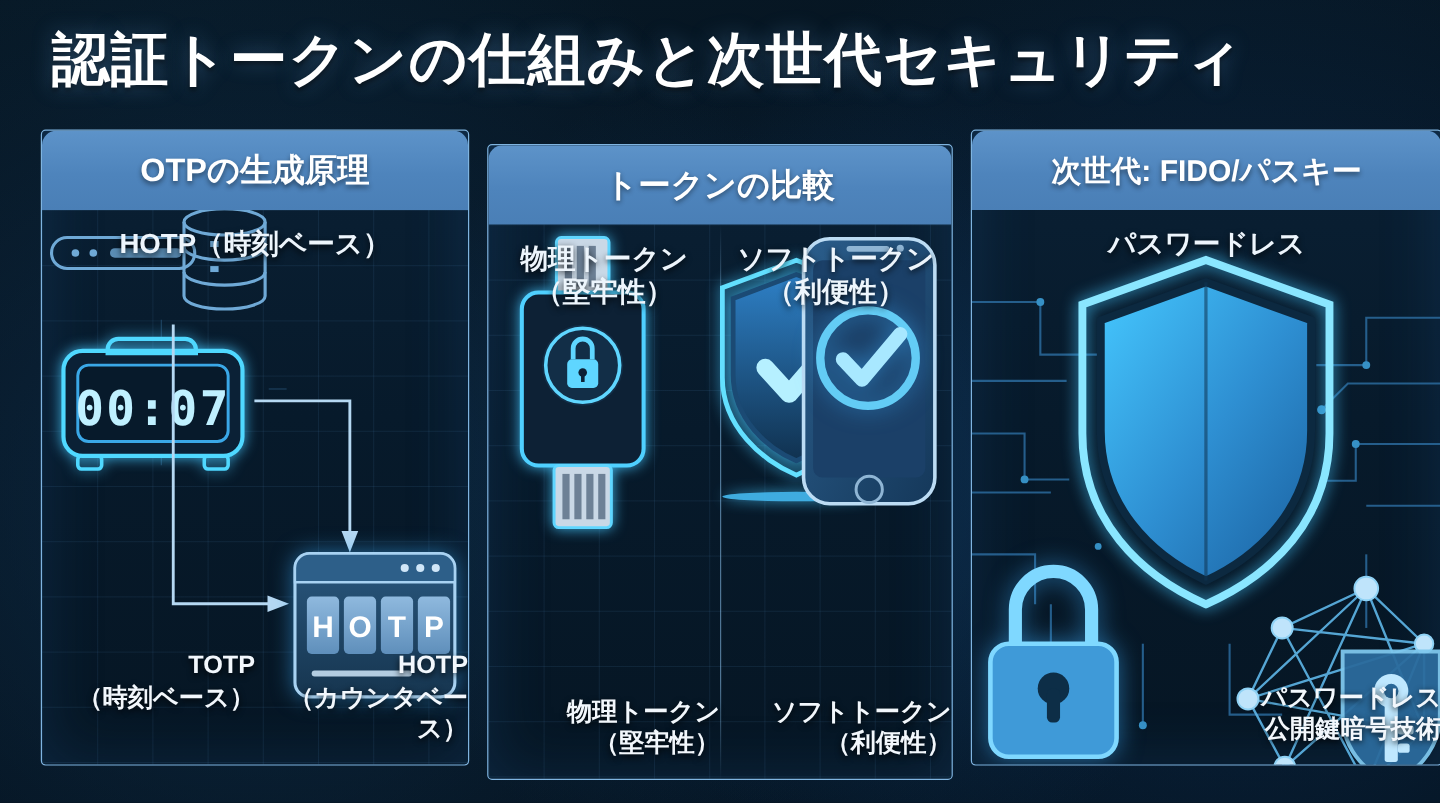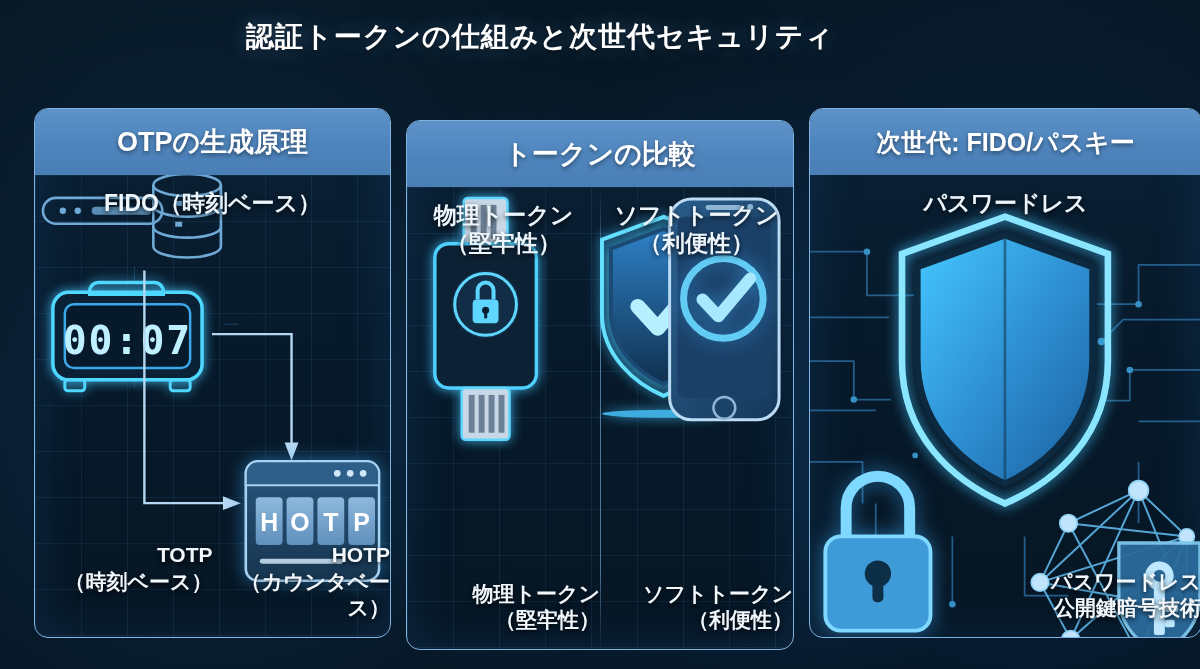--- a/index.html
+++ b/index.html
@@ -15,30 +15,30 @@
     background:
       radial-gradient(circle at 18% 62%, rgba(18,58,92,.55) 0%, rgba(6,19,32,0) 48%),
       radial-gradient(circle at 56% 60%, rgba(16,62,104,.55) 0%, rgba(6,19,32,0) 46%),
       radial-gradient(circle at 86% 60%, rgba(14,54,96,.55) 0%, rgba(6,19,32,0) 46%),
       linear-gradient(175deg,#071825 0%,#05111d 40%,#04101b 100%);
   }
   
   .title{
     position:absolute; top:18px; left:0; width:1080px;
     text-align:center;
-    font-size:28px; font-weight:bold; color:#ffffff;
+    font-size:48px; font-weight:bold; color:#ffffff;
     letter-spacing:1px;
     text-shadow:0 0 18px rgba(120,190,255,.35), 0 2px 4px rgba(0,0,0,.7);
     white-space:nowrap;
   }
   
   .panel{
     position:absolute; top:108px; height:530px;
     border:1.5px solid #7fb4e0;
-    border-radius:14px;
+    border-radius:4px;
     overflow:hidden;
     background:linear-gradient(180deg,#0a2034 0%,#071a2b 45%,#061624 100%);
     box-shadow:inset 0 0 50px rgba(30,90,150,.25);
   }
   #panel-1{ left:34px;  width:357px; }
   #panel-2{ left:406px; width:388px;margin-top:12px; }
   #panel-3{ left:809px; width:393px; }
 
   .panel-head{
     height:66px;
@@ -93,21 +93,21 @@
 
   <div class="title">認証トークンの仕組みと次世代セキュリティ</div>
 
   <section class="panel" id="panel-1">
     <div class="panel-head">
       <span>OTPの生成原理</span>
     </div>
     <div class="panel-body">
       <div class="grid-bg"></div>
 
-      <div class="cap-top">FIDO（時刻ベース）</div>
+      <div class="cap-top">HOTP（時刻ベース）</div>
 
       <svg class="art" viewBox="0 0 357 464">
         <defs>
           <linearGradient id="g1win" x1="0" y1="0" x2="0" y2="1">
             <stop offset="0" stop-color="#2a587f"></stop>
               <stop offset="1" stop-color="#16354f"></stop>
           </linearGradient>
           <linearGradient id="g1tile" x1="0" y1="0" x2="0" y2="1">
             <stop offset="0" stop-color="#8fb9de"></stop>
               <stop offset="1" stop-color="#5f8fbb"></stop>

